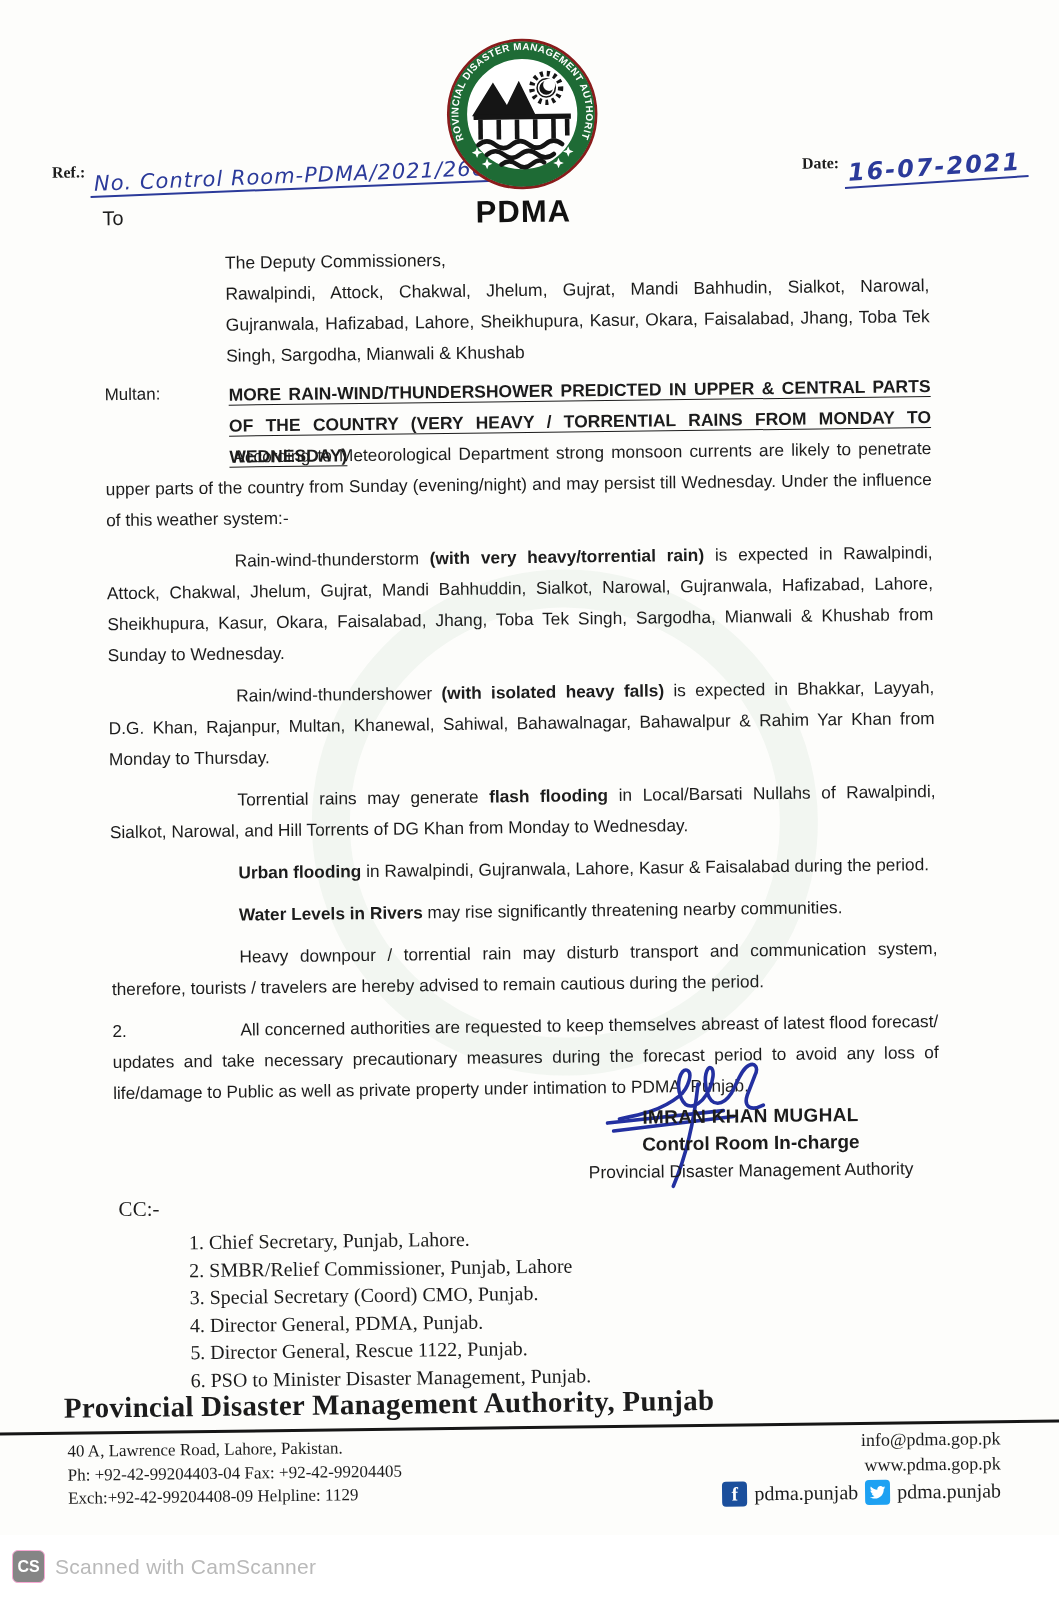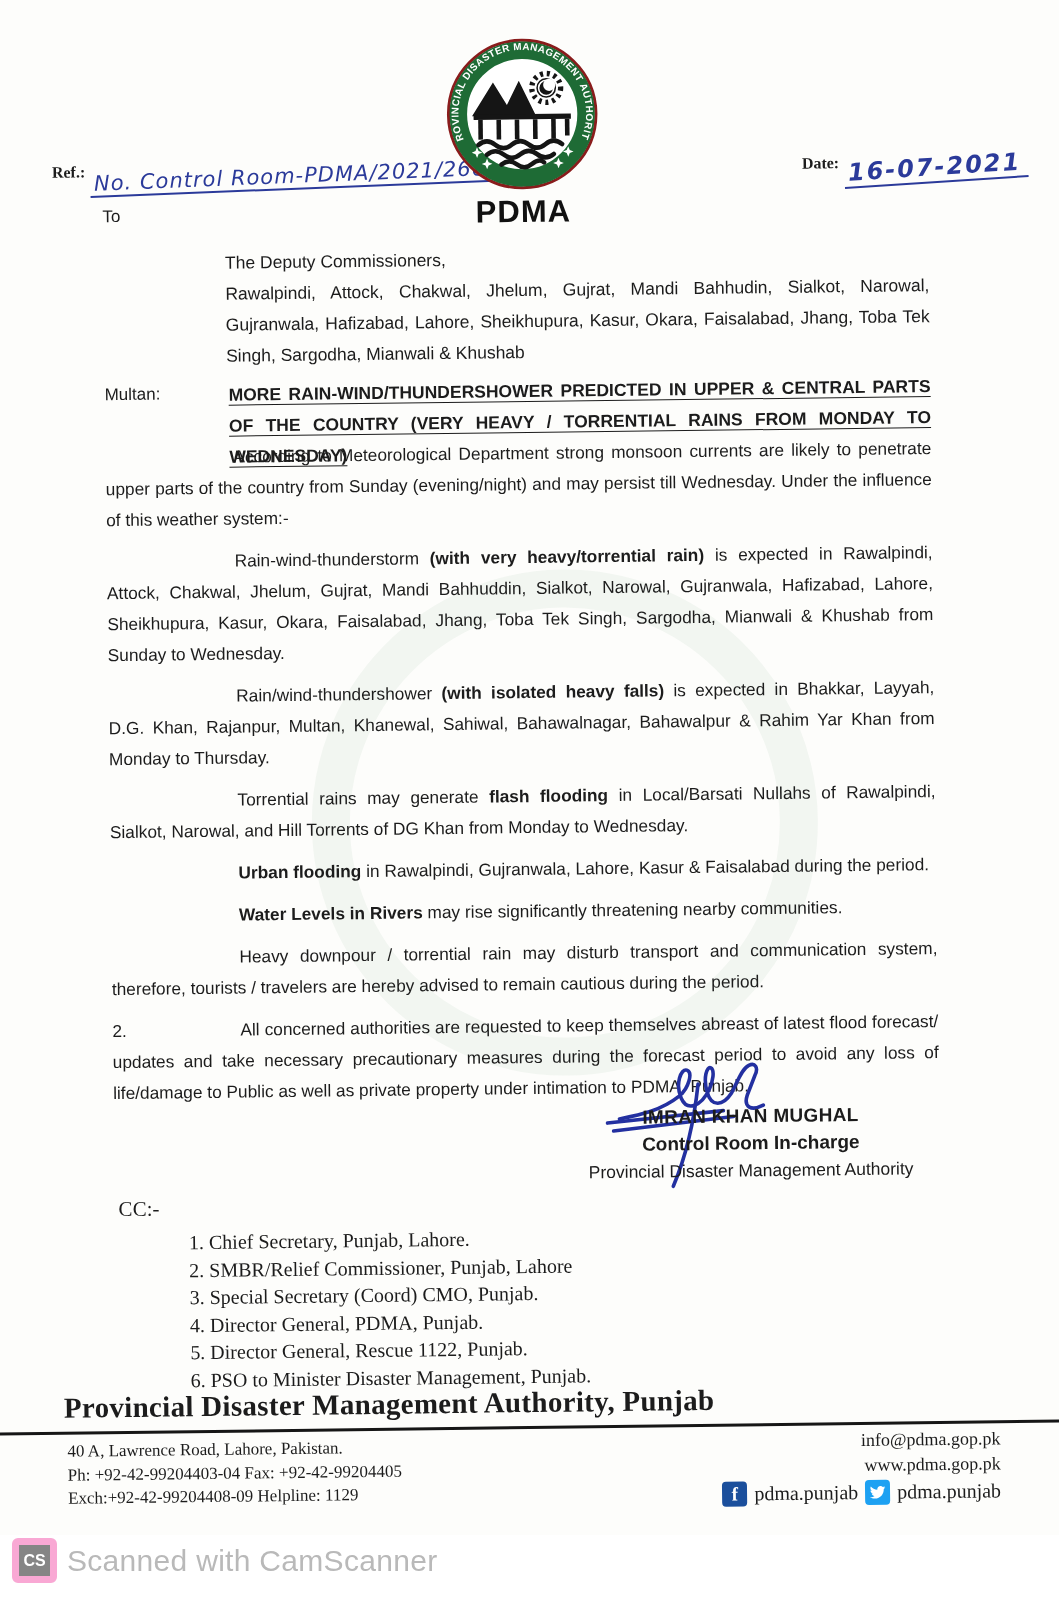--- a/index.html
+++ b/index.html
@@ -18,21 +18,21 @@
   .ref-line{position:absolute;left:58px;top:158px;white-space:nowrap;}
   .hand{font-style:italic;color:#2b3a9a;font-family:"DejaVu Sans",sans-serif;}
   .ref-label,.date-label{font-family:"Liberation Serif",serif;font-weight:bold;font-size:16px;vertical-align:8px;}
   .ref-value{font-size:21px;border-bottom:2px solid #2b3a9a;padding:0 8px 0 4px;display:inline-block;transform:rotate(-1.6deg);letter-spacing:1px;}
   .date-line{position:absolute;left:808px;top:158px;white-space:nowrap;}
   .date-value{font-size:24px;border-bottom:2px solid #2b3a9a;padding:0 6px 0 4px;display:inline-block;transform:rotate(-3deg);letter-spacing:2px;font-weight:bold;}
 
   .logo-wrap{position:absolute;left:452px;top:38px;width:154px;text-align:center;}
   .logo-caption{font-size:31px;font-weight:bold;letter-spacing:1px;margin-top:0px;color:#111;}
 
-  .to-label{position:absolute;left:108px;top:202px;font-size:17px;}
+  .to-label{position:absolute;left:108px;top:202px;font-size:20px;}
 
   .addressee{position:absolute;left:230px;top:244px;width:704px;font-size:17.5px;line-height:31px;}
   .addressee .districts{text-align:justify;}
 
   .subject-row{position:absolute;left:108px;top:376px;width:826px;}
   .subject-label{position:absolute;left:0;top:4px;font-size:17px;}
   .subject-text{margin-left:124px;font-weight:bold;font-size:17.5px;line-height:31px;
     text-align:justify;text-decoration:underline;text-underline-offset:4px;}
 
   .body-text{position:absolute;left:108px;top:438px;width:826px;font-size:17.3px;line-height:31px;text-align:justify;}
@@ -56,23 +56,23 @@
   .footer-left{position:absolute;left:58px;top:1434px;font-family:"Liberation Serif",serif;font-size:17px;line-height:23.5px;}
   .footer-right{position:absolute;right:68px;top:1432px;text-align:right;font-family:"Liberation Serif",serif;font-size:18px;line-height:25px;}
   .social-row{display:flex;align-items:center;justify-content:flex-end;gap:7px;margin-top:2px;}
   .social-row .handle{font-size:20px;}
   .sicon{width:25px;height:25px;border-radius:4px;display:inline-flex;align-items:center;justify-content:center;flex:0 0 auto;}
   .fb{background:#1b4f9c;color:#fff;font-weight:bold;font-size:19px;font-family:"Liberation Serif",serif;}
   .tw{background:#1da1f2;}
 
   .scan-bar{position:absolute;left:0;bottom:0;width:100%;height:64px;background:#ffffff;}
   .scan-inner{position:absolute;left:12px;bottom:16px;display:flex;align-items:center;gap:10px;}
-  .cs-badge{width:31px;height:31px;border-radius:6px;background:#858585;border:7px solid #f9a8d4;
+  .cs-badge{width:31px;height:31px;border-radius:6px;background:#858585;border:1px solid #f9a8d4;
     color:#fff;font-weight:bold;font-size:16px;display:flex;align-items:center;justify-content:center;}
-  .cs-text{color:#b9b9b9;font-size:30px;letter-spacing:.3px;}
+  .cs-text{color:#b9b9b9;font-size:21px;letter-spacing:.3px;}
 </style>
 </head>
 <body>
 
 <div class="page">
   <div class="sheet">
 
     <div class="watermark"></div>
 
     <div class="ref-line">

